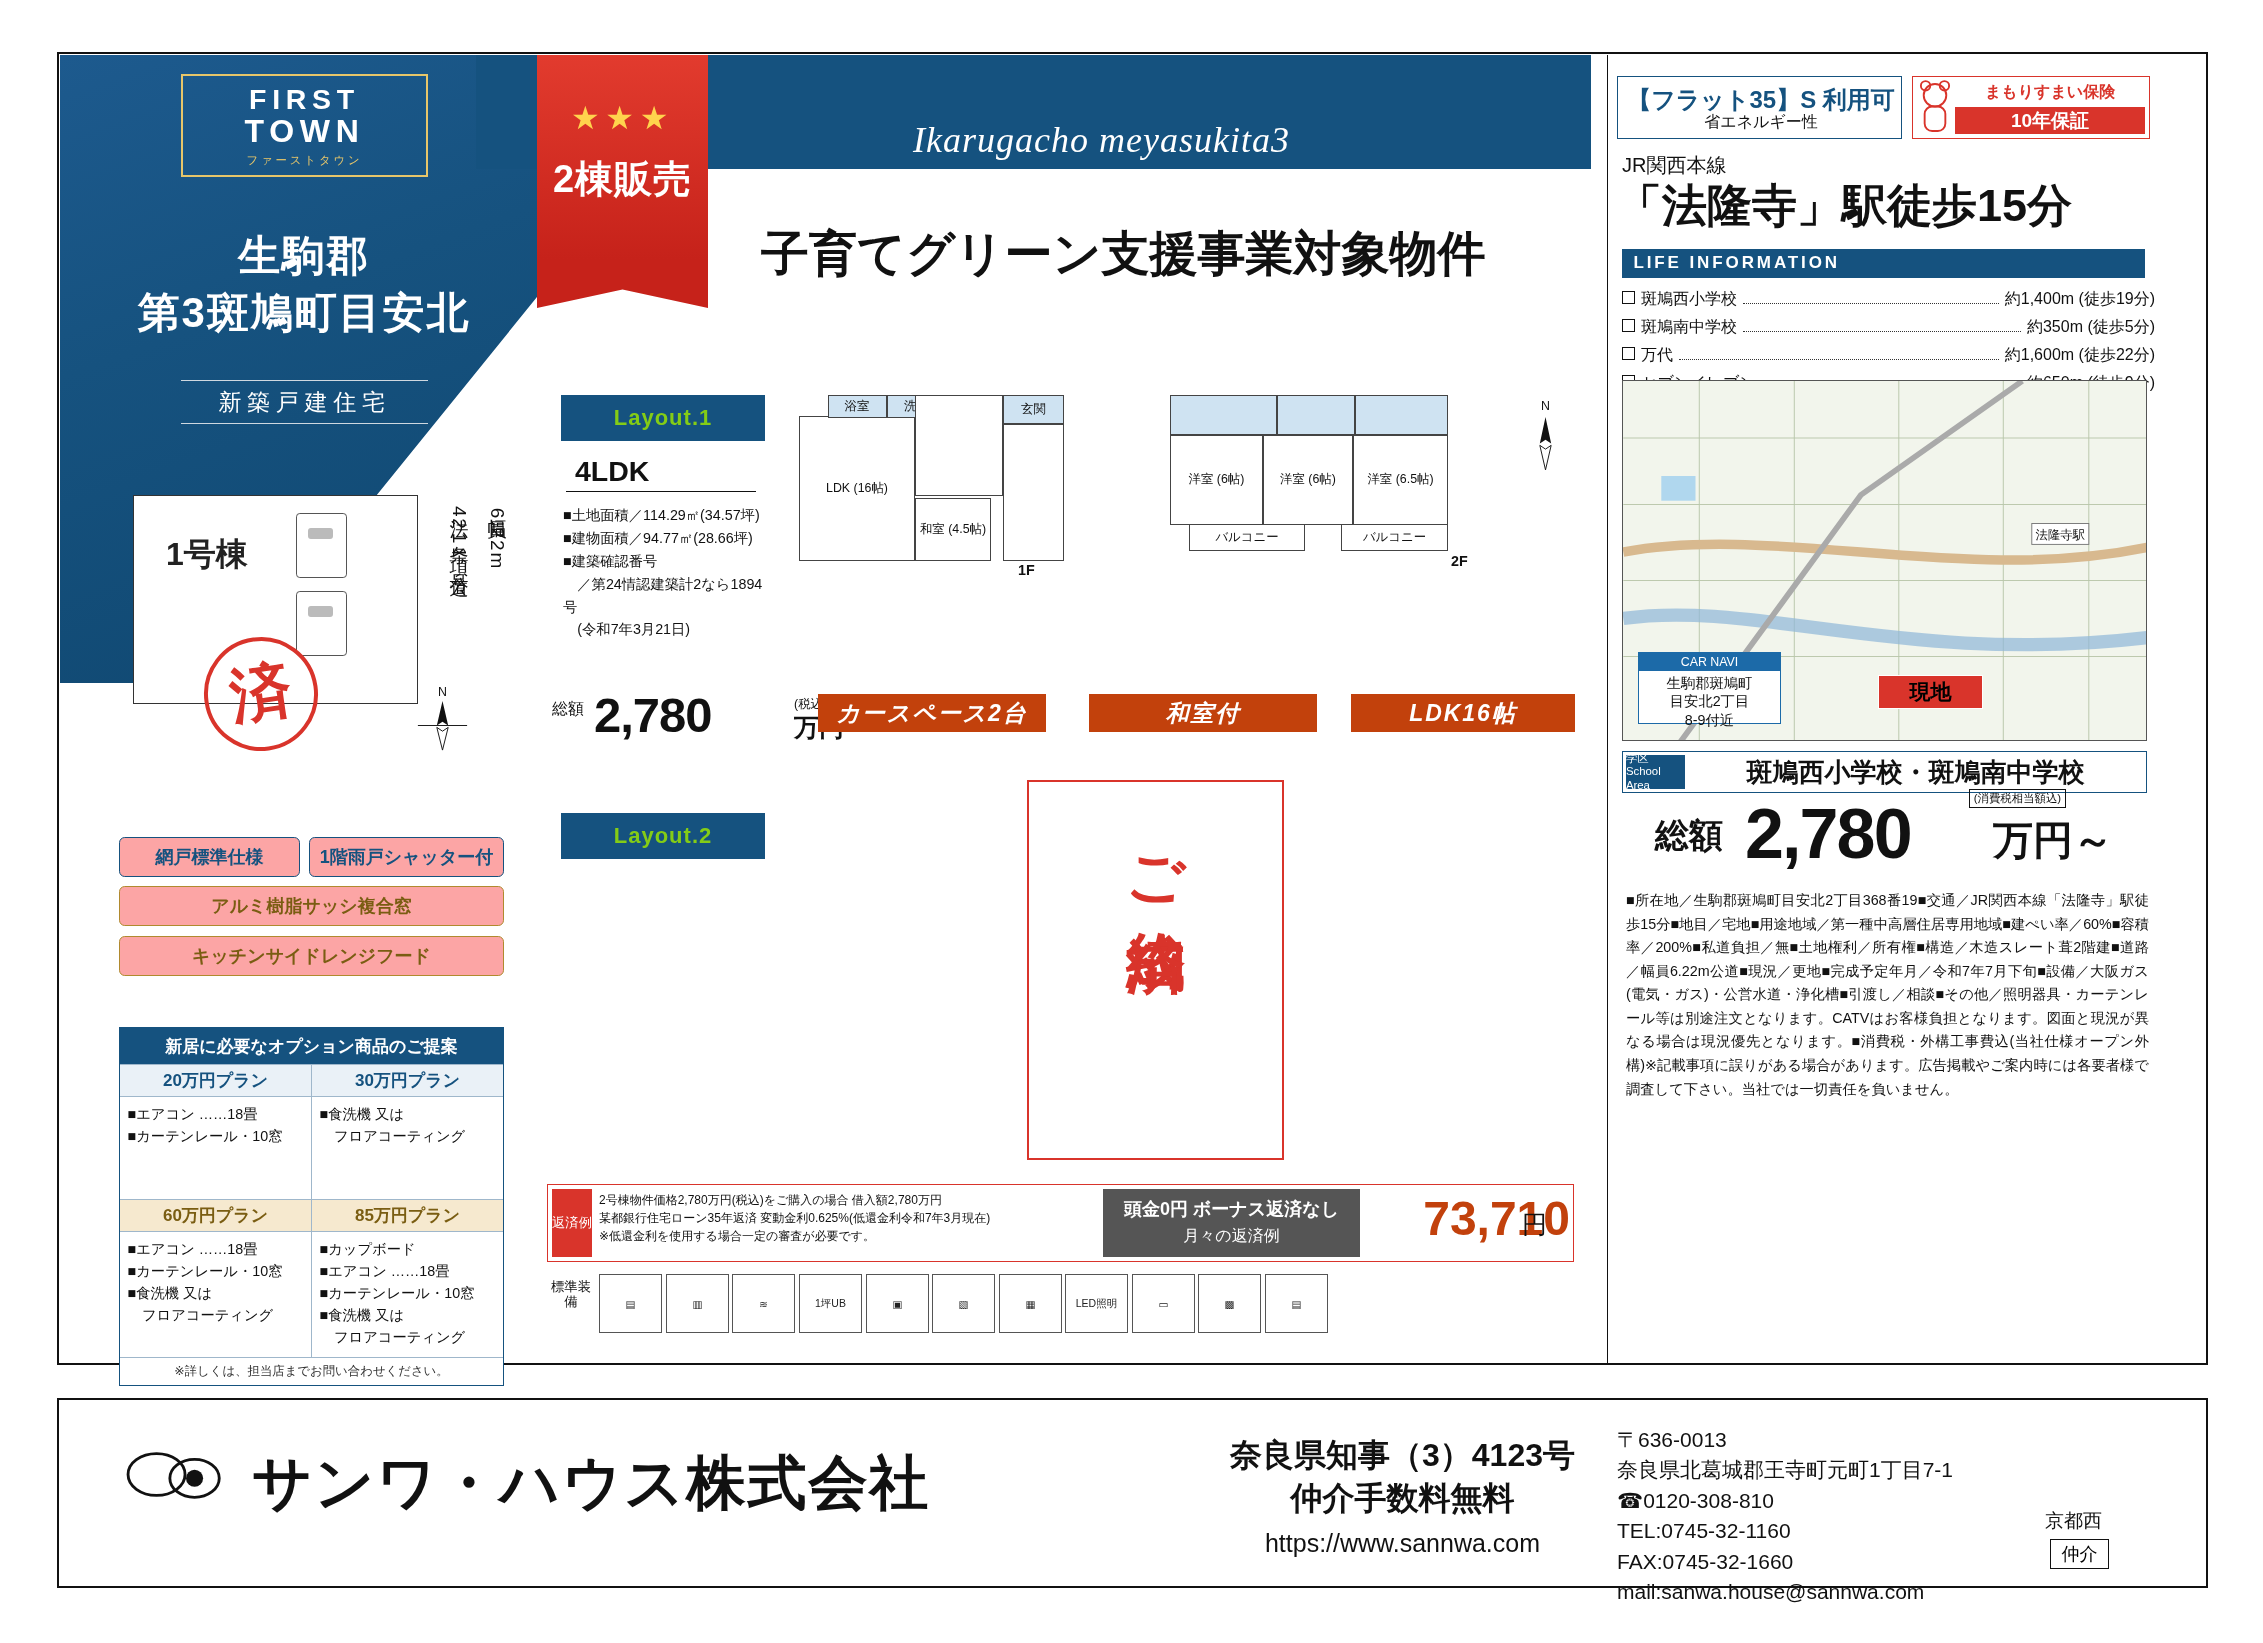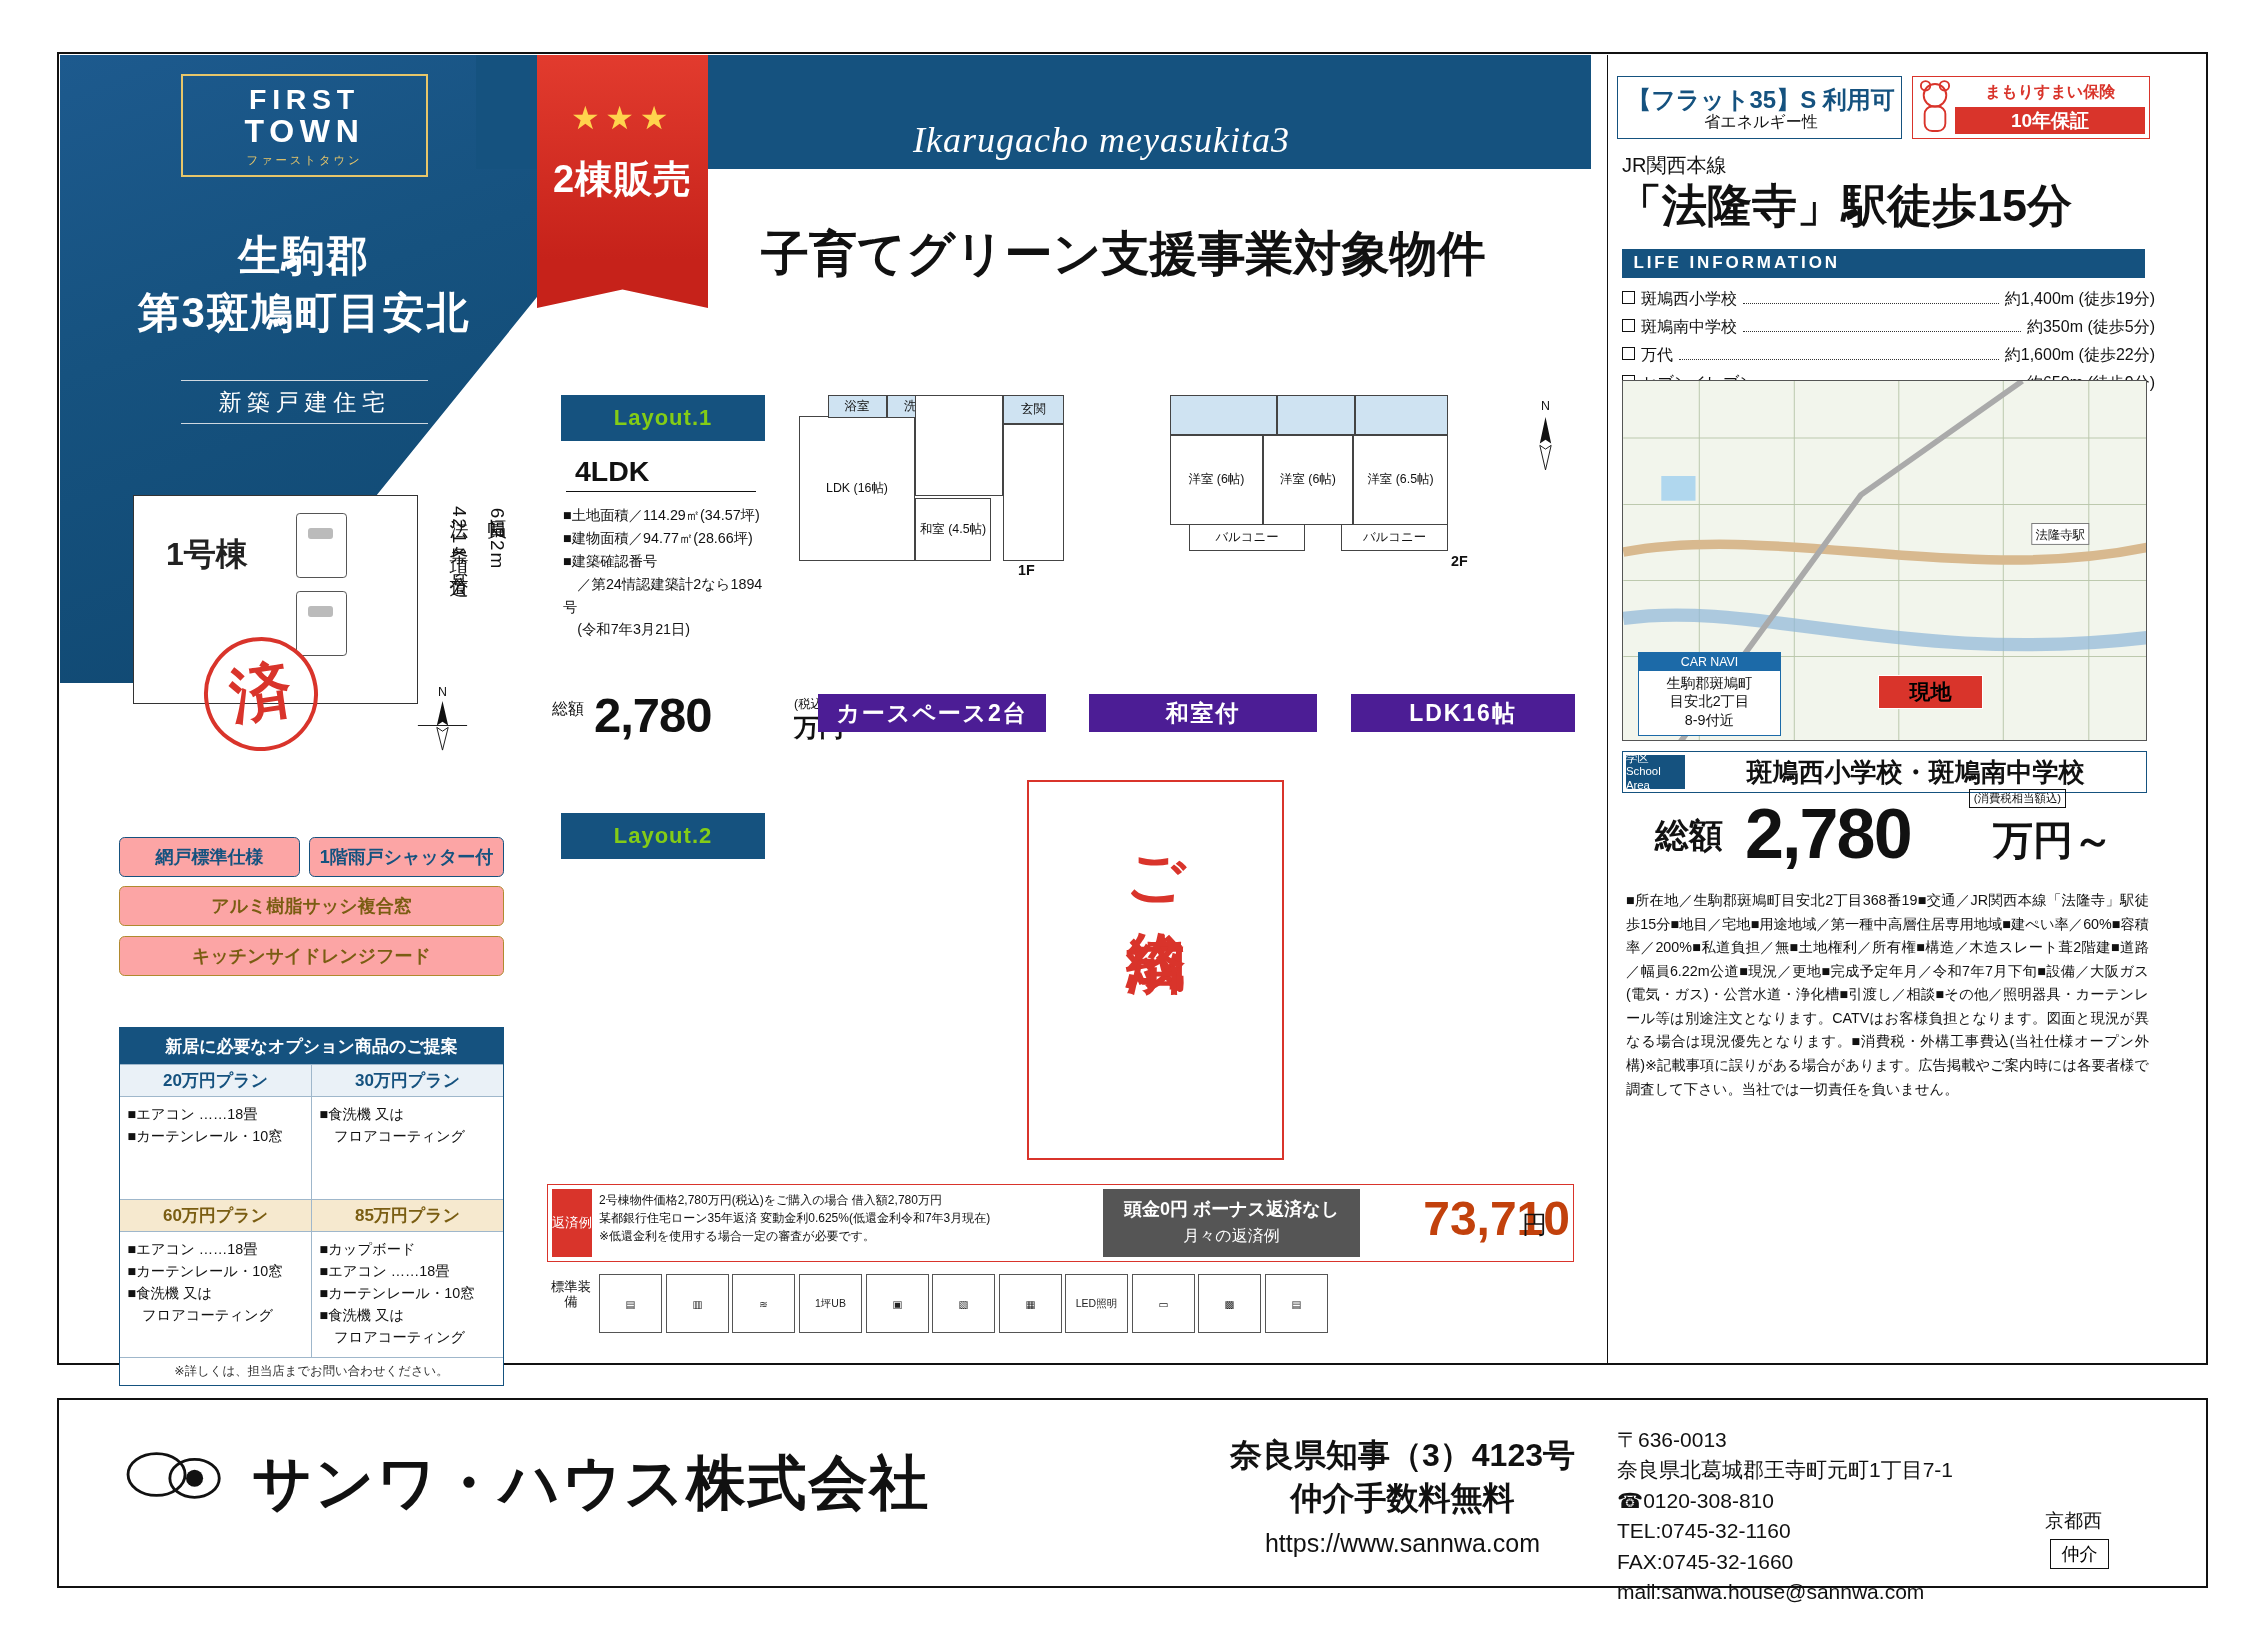--- a/index.html
+++ b/index.html
@@ -71,21 +71,21 @@
   .layoutTag{background:#15527f;color:#84cc16;font-size:22px;font-weight:bold;display:flex;align-items:center;justify-content:center;letter-spacing:1px;}
   #ltag1{left:561px;top:395px;width:204px;height:46px;}
   #ldk1{left:575px;top:455px;font-size:28.5px;color:#111;font-weight:bold;}
   #ldk1u{left:566px;top:491px;width:190px;border-bottom:1.9px solid #111;height:1px;}
   #spec1{left:563px;top:504px;width:204px;font-size:14.3px;color:#111;line-height:1.6;}
   #price1lbl{left:552px;top:699px;font-size:16px;color:#111;line-height:1.2;}
   #price1{left:594px;top:687px;font-size:49px;font-weight:bold;color:#111;letter-spacing:-1px;}
   #price1u{left:794px;top:696px;font-size:12.4px;color:#111;}
   #price1m{left:794px;top:711px;font-size:25px;font-weight:bold;color:#111;}
 
-  .goldbar{background:#4c1d95;color:#fff;font-size:23px;font-weight:bold;display:flex;align-items:center;justify-content:center;letter-spacing:1.9px;}
+  .goldbar{background:#c2410c;color:#fff;font-size:23px;font-weight:bold;display:flex;align-items:center;justify-content:center;letter-spacing:1.9px;font-style:italic;}
   #gb1{left:818px;top:694px;width:228px;height:38px;}
   #gb2{left:1089px;top:694px;width:228px;height:38px;}
   #gb3{left:1351px;top:694px;width:224px;height:38px;}
 
   #ltag2{left:561px;top:813px;width:204px;height:46px;}
 
   
   #soldbox{left:1027px;top:780px;width:257px;height:380px;border:2.9px solid #d9342b;background:#fff;}
   #soldtxt{left:1027px;top:818px;width:257px;text-align:center;color:#d9342b;font-size:59px;font-weight:bold;line-height:1.28;}
 
@@ -125,21 +125,21 @@
   #station{left:1617px;top:176px;width:533px;font-size:45px;font-weight:bold;color:#111;}
   #lifehdr{left:1622px;top:249px;width:523px;height:28.5px;background:#15527f;color:#fff;font-size:17px;font-weight:bold;letter-spacing:2.9px;display:flex;align-items:center;padding-left:11.4px;}
   #lifelist{left:1622px;top:285px;width:533px;font-size:16px;color:#111;line-height:1.75;}
   #lifelist .li{display:flex;align-items:baseline;}
   #lifelist .chk{display:inline-block;width:11.4px;height:11.4px;border:1px solid #111;margin-right:5.7px;}
   #lifelist .nm{white-space:nowrap;}
   #lifelist .dots{flex:1;border-bottom:1.9px dotted #333;margin:0 5.7px 4.8px 5.7px;}
   #lifelist .val{white-space:nowrap;}
 
   #mapbox{left:1622px;top:380px;width:525px;height:361px;border:1px solid #555;background:#eef3e9;overflow:hidden;}
-  #mapcar{left:1638px;top:652px;width:143px;height:84px;border:1.9px solid #1c6aa8;background:#fff;}
+  #mapcar{left:1638px;top:652px;width:143px;height:72px;border:1.9px solid #1c6aa8;background:#fff;}
   #mapcar .ch{background:#1c6aa8;color:#fff;font-size:12.4px;text-align:center;padding:1.9px 0;}
   #mapcar .cb{font-size:14.3px;color:#111;text-align:center;line-height:1.3;padding-top:2.9px;}
   #genchi{left:1878px;top:675px;width:105px;height:34px;background:#d9342b;color:#000000;font-size:21px;font-weight:bold;display:flex;align-items:center;justify-content:center;border:1.9px solid #fff;}
 
   #schoolbar{left:1622px;top:751px;width:525px;height:42px;border:1.9px solid #15527f;background:#fff;display:flex;align-items:center;}
   #schoolbadge{width:59px;height:34px;background:#15527f;color:#fff;font-size:11.4px;margin-left:2.9px;display:flex;flex-direction:column;align-items:center;justify-content:center;line-height:1.15;}
   #schooltxt{flex:1;text-align:center;font-size:26px;font-weight:bold;color:#111;}
 
   #rtotal{left:1655px;top:813px;font-size:34px;font-weight:bold;color:#111;}
   #rprice{left:1745px;top:794px;font-size:70px;font-weight:bold;color:#111;letter-spacing:-1.9px;}

